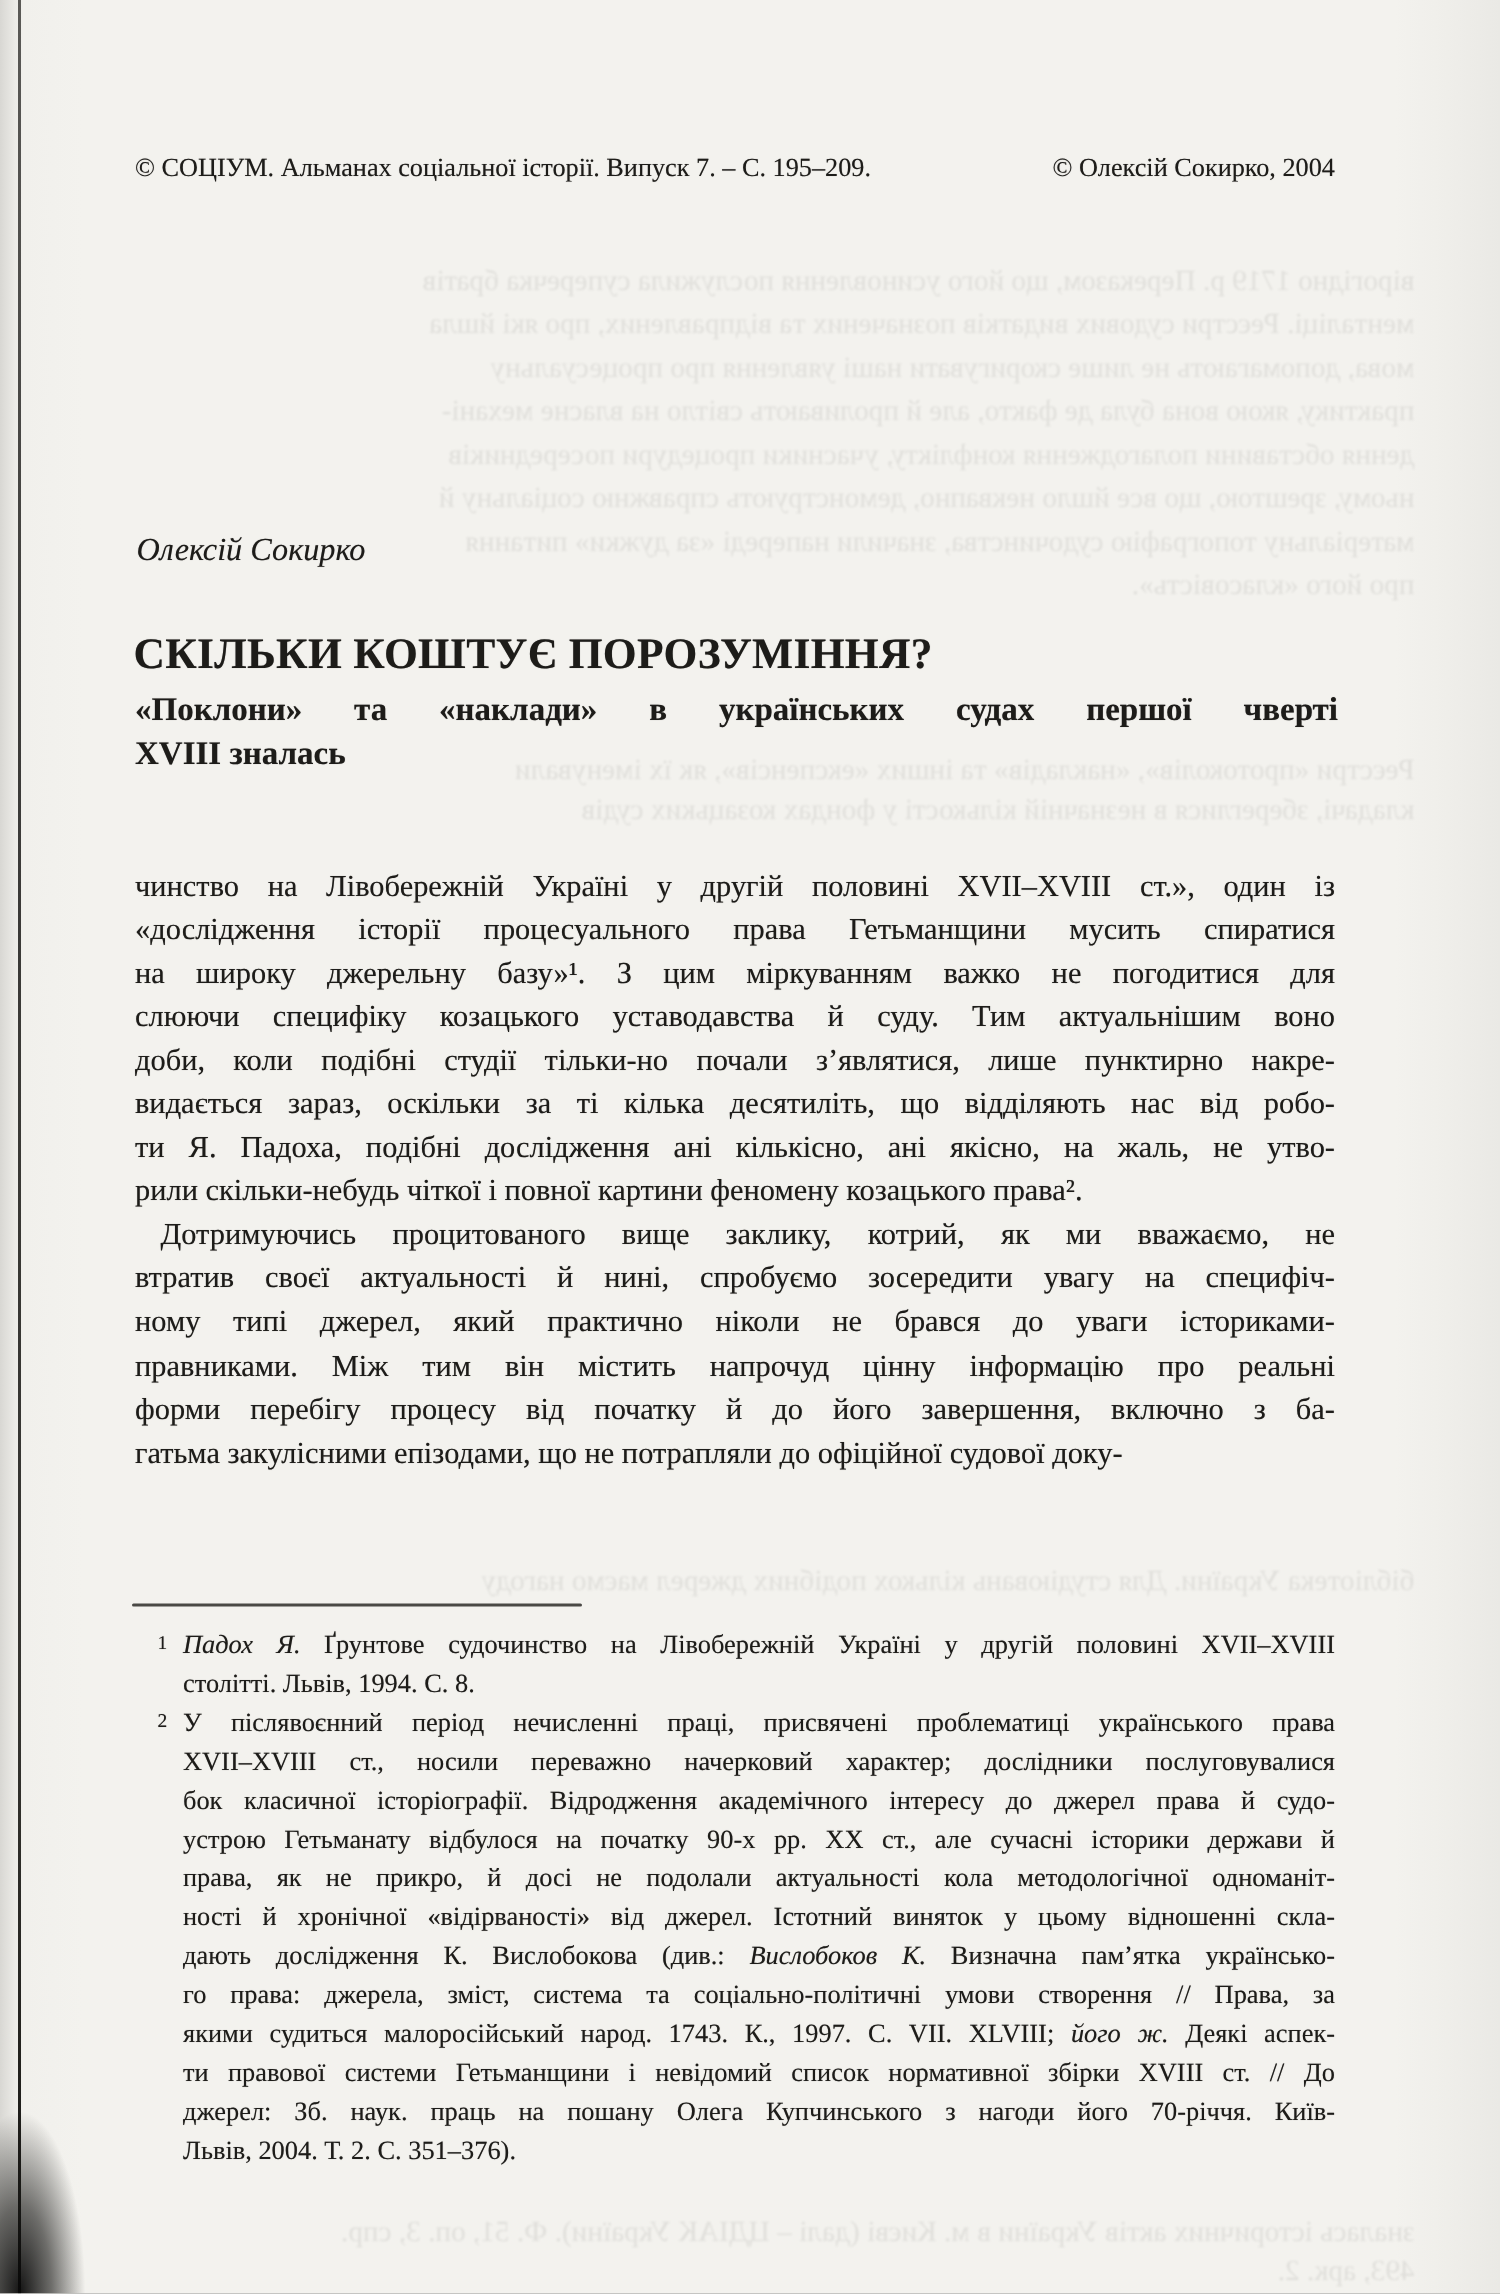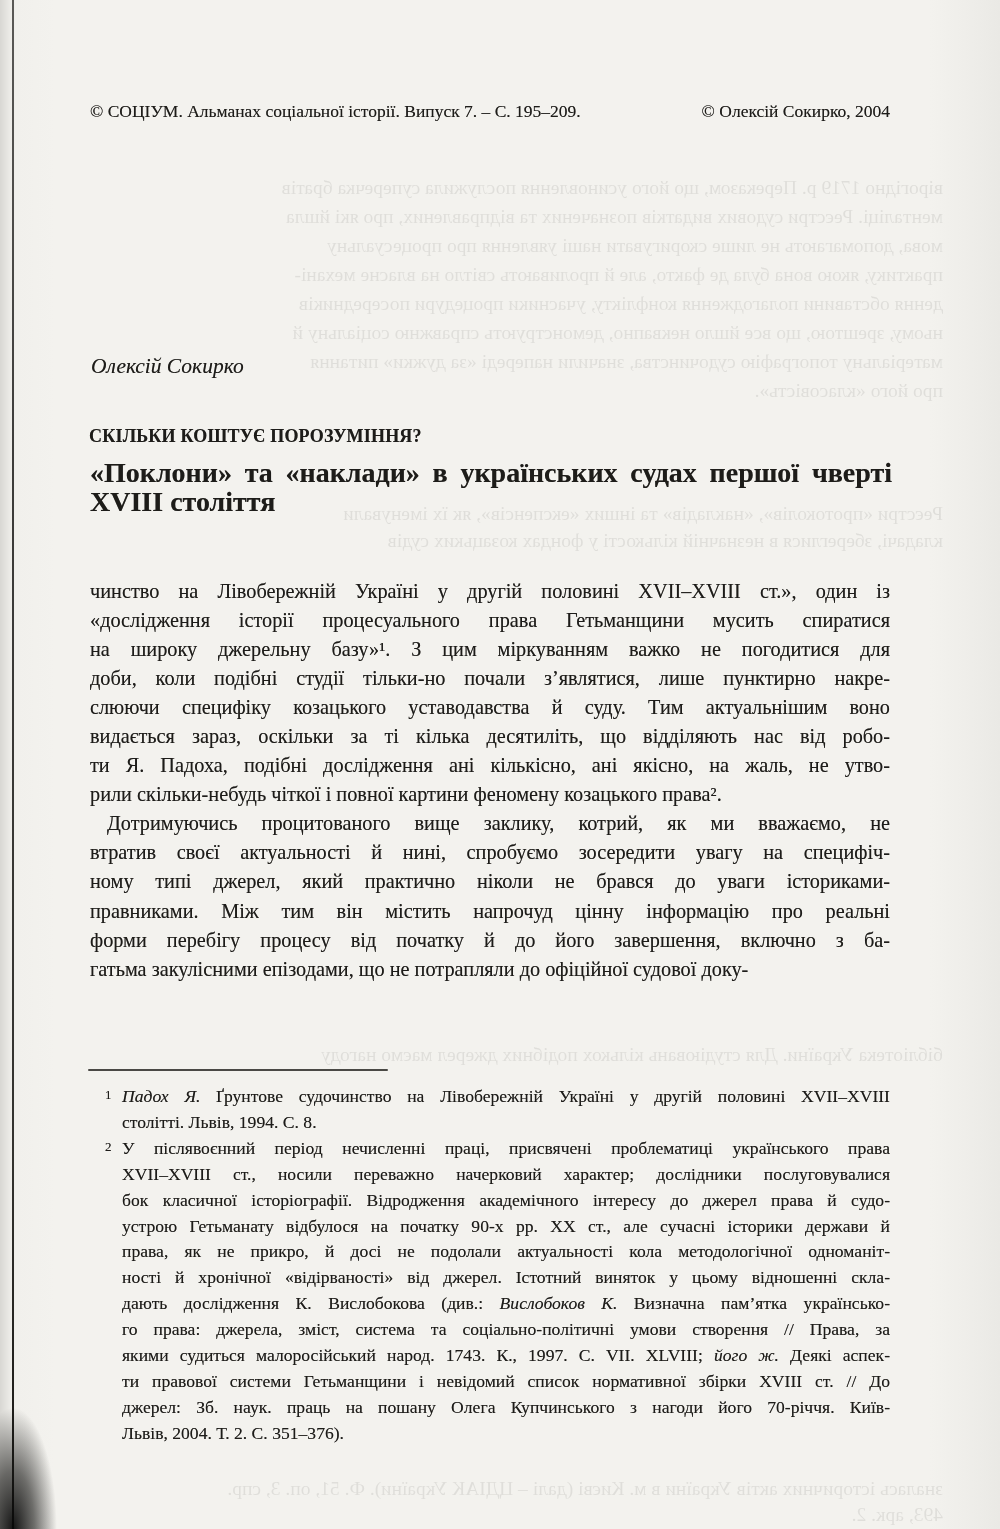--- a/index.html
+++ b/index.html
@@ -40,25 +40,25 @@
     position:absolute;top:101px;left:90px;width:800px;
     display:flex;justify-content:space-between;
     font-size:17.5px;line-height:20px;
   }
   .author{
     position:absolute;top:354px;left:91px;
     font-style:italic;font-size:21.5px;
   }
   .title{
     position:absolute;top:421px;left:89px;margin:0;
-    font-size:18px;font-weight:bold;letter-spacing:0.2px;line-height:30px;
+    font-size:29px;font-weight:bold;letter-spacing:0.2px;line-height:30px;
   }
   .subtitle{
     position:absolute;top:458px;left:90px;width:802px;
-    font-size:28px;font-weight:bold;line-height:29px;
+    font-size:22px;font-weight:bold;line-height:29px;
   }
   .subtitle .line.justify{text-align:justify;text-align-last:justify;}
   .bodytext{
     position:absolute;top:577px;left:90px;width:800px;
     font-size:20.3px;
   }
   .bodytext .line{
     line-height:29.05px;
     text-align:justify;text-align-last:justify;
     white-space:normal;
@@ -119,29 +119,29 @@
       <span>© СОЦІУМ. Альманах соціальної історії. Випуск 7. – С. 195–209.</span>
       <span>© Олексій Сокирко, 2004</span>
     </div>
 
     <div class="author">Олексій Сокирко</div>
 
     <h1 class="title">СКІЛЬКИ КОШТУЄ ПОРОЗУМІННЯ?</h1>
 
     <div class="subtitle" id="subtitle">
         <div class="line justify">«Поклони» та «наклади» в українських судах першої чверті</div>
-        <div class="line">XVIII століття</div>
+        <div class="line">XVIII зналась</div>
       </div>
 
     <div class="bodytext" id="bodytext">
         <div class="line">чинство на Лівобережній Україні у другій половині XVII–XVIII ст.», один із</div>
         <div class="line">«дослідження історії процесуального права Гетьманщини мусить спиратися</div>
         <div class="line">на широку джерельну базу»¹. З цим міркуванням важко не погодитися для</div>
+        <div class="line">слюючи специфіку козацького уставодавства й суду. Тим актуальнішим воно</div>
         <div class="line">доби, коли подібні студії тільки-но почали з’являтися, лише пунктирно накре-</div>
-        <div class="line">слюючи специфіку козацького уставодавства й суду. Тим актуальнішим воно</div>
         <div class="line">видається зараз, оскільки за ті кілька десятиліть, що відділяють нас від робо-</div>
         <div class="line">ти Я. Падоха, подібні дослідження ані кількісно, ані якісно, на жаль, не утво-</div>
         <div class="line last">рили скільки-небудь чіткої і повної картини феномену козацького права².</div>
         <div class="line indent">Дотримуючись процитованого вище заклику, котрий, як ми вважаємо, не</div>
         <div class="line">втратив своєї актуальності й нині, спробуємо зосередити увагу на специфіч-</div>
         <div class="line">ному типі джерел, який практично ніколи не брався до уваги істориками-</div>
         <div class="line">правниками. Між тим він містить напрочуд цінну інформацію про реальні</div>
         <div class="line">форми перебігу процесу від початку й до його завершення, включно з ба-</div>
         <div class="line last">гатьма закулісними епізодами, що не потрапляли до офіційної судової доку-</div>
       </div>

